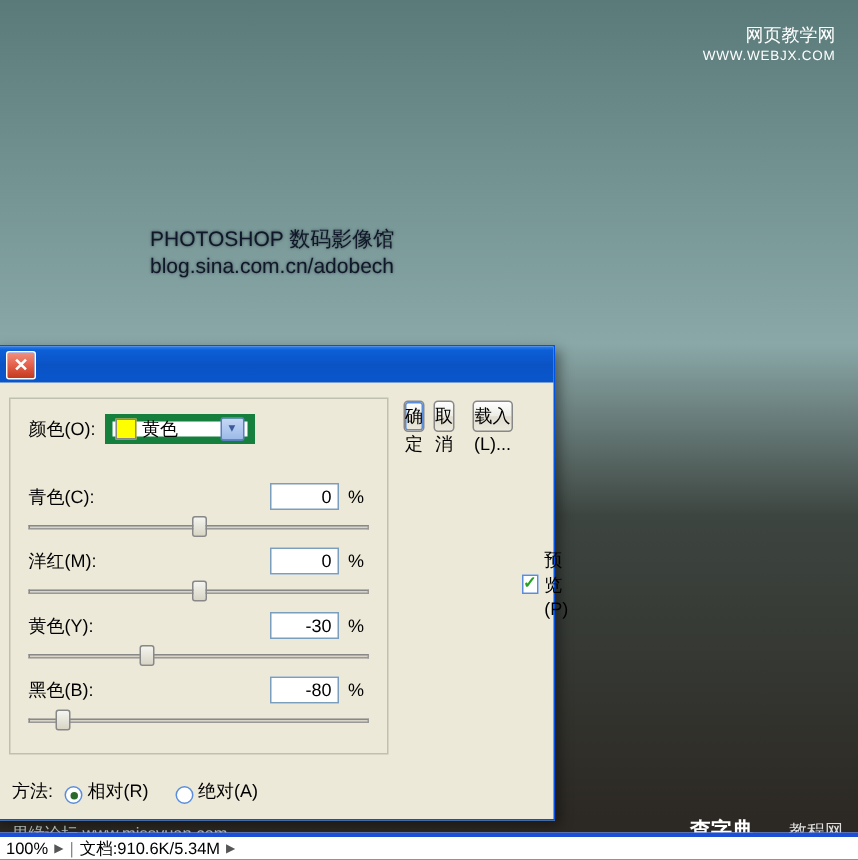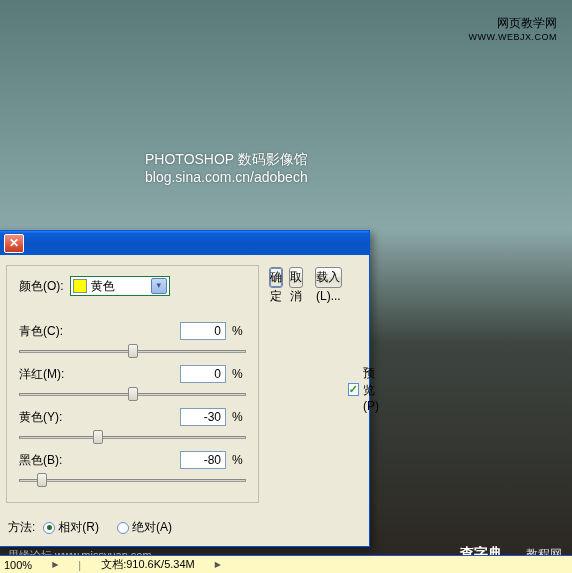--- a/index.html
+++ b/index.html
@@ -14,31 +14,30 @@
     }
     .bg-image {
       position: absolute;
       inset: 0;
       background: linear-gradient(to bottom, #5a7a7a 0%, #8aa8a8 40%, #3d4540 60%, #2a2520 100%);
     }
     .bg-caption {
       position: absolute;
       top: 150px;
       left: 100px;
-      color: #ffffff;
+      color: #0f172a;
       font-size: 14px;
       text-shadow: 0 0 2px rgba(0,0,0,0.5);
-      margin-left: 45px;
     }
     .bg-caption div { line-height: 1.3; }
     .watermark-top {
       position: absolute;
       top: 15px;
       right: 15px;
-      color: #000000;
+      color: #ffffff;
       text-align: right;
       font-size: 12px;
     }
     .watermark-top .sub { font-size: 9px; letter-spacing: 0.5px; }
     .watermark-bottom {
       position: absolute;
       bottom: 10px;
       font-size: 11px;
     }
     .wm-bl { left: 8px; color: #aab5b2; }
@@ -95,21 +94,21 @@
       display: flex;
       align-items: center;
       gap: 6px;
       margin-bottom: 26px;
     }
     .color-row label { }
     .dropdown {
       display: flex;
       align-items: center;
       background: #fff;
-      border: 1px solid #15803d;
+      border: 5px solid #15803d;
       height: 20px;
       width: 100px;
       padding: 0 2px;
     }
     .swatch {
       width: 14px; height: 14px;
       border: 1px solid #888;
       margin-right: 4px;
     }
     .dd-text { flex: 1; font-size: 12px; }
@@ -203,21 +202,21 @@
       font-weight: bold;
     }
     .method-row {
       padding: 6px 12px 10px;
       display: flex;
       align-items: center;
       gap: 8px;
     }
     .radio {
       display: inline-flex;
-      align-items: center;
+      align-items: flex-end;
       gap: 3px;
       margin-right: 10px;
     }
     .radio-circle {
       width: 12px; height: 12px;
       border: 1px solid #5a8edc;
       border-radius: 50%;
       background: #fff;
       display: flex;
       align-items: center;
@@ -227,27 +226,27 @@
       width: 5px; height: 5px;
       background: #2a6a2a;
       border-radius: 50%;
     }
     .status-bar {
       position: absolute;
       bottom: 0;
       left: 0;
       right: 0;
       height: 18px;
-      background: #fef9c3;
-      border-top: 1px solid #1d4ed8;
+      background: #ffffff;
+      border-top: 3px solid #1d4ed8;
       display: flex;
       align-items: center;
       font-size: 11px;
       padding: 0 4px;
-      gap: 20px;
+      gap: 4px;
     }
     .sb-sep { color: #888; }
     .tiny-arrow { font-size: 8px; color: #555; }
   </style>
 </head>
 <body>
 
 <div class="bg-image"></div>
 
 <div class="watermark-top">

